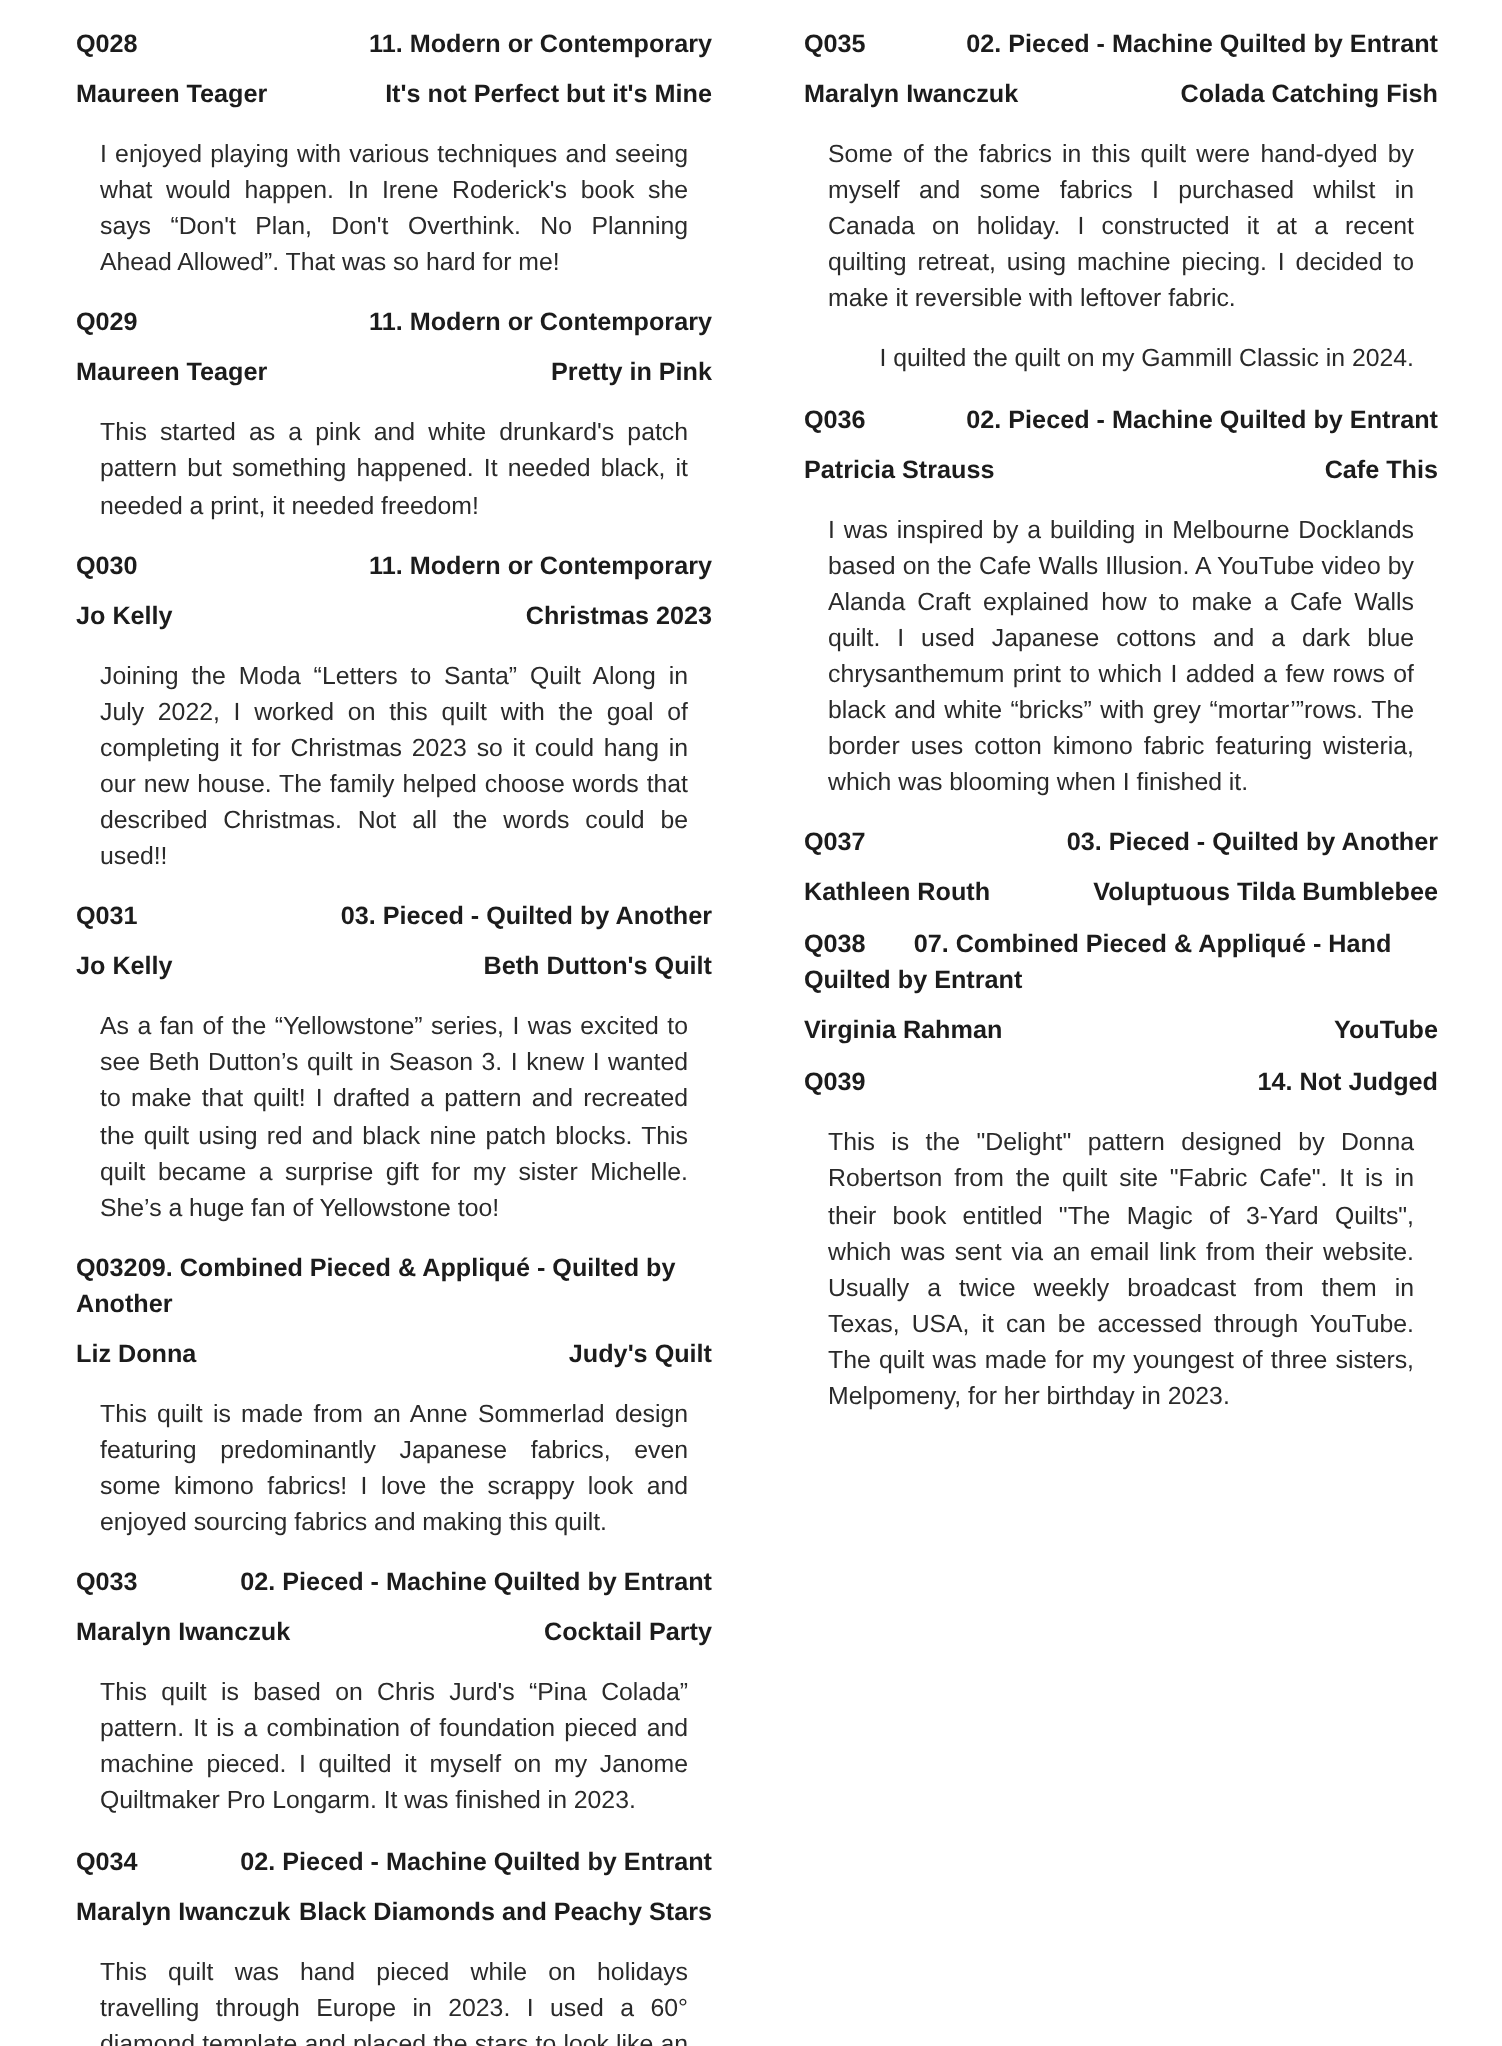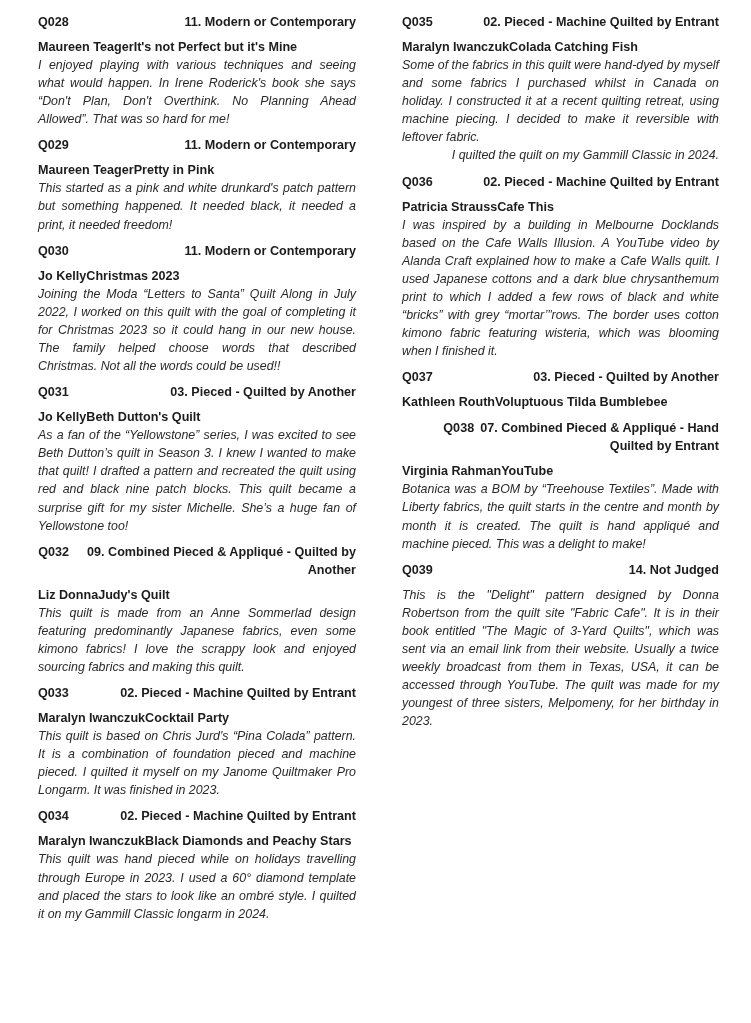--- a/index.html
+++ b/index.html
@@ -10,34 +10,33 @@
     }
     .page { position: absolute; top: 0; left: 0; width: 751px; height: 1023px; }
     .col { position: absolute; top: 13px; }
     .col.left { left: 38px; width: 318px; }
     .col.right { left: 402px; width: 317px; }
     .entry { margin-bottom: 8px; }
     .head-row {
       display: flex; justify-content: space-between; align-items: baseline;
       font-weight: bold; font-size: 12.6px; line-height: 18px; color: #1c1c1c;
       margin-bottom: 7px;
-      text-align: right;
     }
     .head-row.wrap { display: block; }
-    .head-row.wrap .qid { margin-right: 18px; }
-    .head-row.wrap.tight .qid { margin-right: 6px; }
+    .head-row.wrap .qid { }
+    .head-row.wrap.tight .qid { margin-right: 24px; }
     .sub-row {
-      display: flex; align-items: baseline;
+      display: flex; justify-content: space-between; align-items: baseline;
       font-weight: bold; font-size: 12.6px; line-height: 18px; color: #1c1c1c;
     }
     .desc {
       font-size: 12.4px; line-height: 18.1px; color: #2a2a2a;
       text-align: justify; margin: 0;
     }
-    .desc p { margin: 0; font-style: italic; }
+    .desc p { margin: 12px; }
   </style>
 </head>
 <body>
 
 <div class="page">
 
   <div class="col left">
 
     <div class="entry">
       <div class="head-row">
@@ -180,23 +179,20 @@
     </div>
 
     <div class="entry">
       <div class="head-row wrap tight">
         <span class="qid">Q038</span><span>07. Combined Pieced &amp; Appliqué - Hand Quilted by Entrant</span>
       </div>
       <div class="sub-row">
         <span>Virginia Rahman</span>
         <span>YouTube</span>
       </div>
-      <div class="desc">
-        <p>Botanica was a BOM by “Treehouse Textiles”. Made with Liberty fabrics, the quilt starts in the centre and month by month it is created. The quilt is hand appliqué and machine pieced. This was a delight to make!</p>
-      </div>
     </div>
 
     <div class="entry">
       <div class="head-row">
         <span>Q039</span>
         <span>14. Not Judged</span>
       </div>
       <div class="desc">
         <p>This is the "Delight" pattern designed by Donna Robertson from the quilt site "Fabric Cafe". It is in their book entitled "The Magic of 3-Yard Quilts", which was sent via an email link from their website. Usually a twice weekly broadcast from them in Texas, USA, it can be accessed through YouTube. The quilt was made for my youngest of three sisters, Melpomeny, for her birthday in 2023.</p>
       </div>

